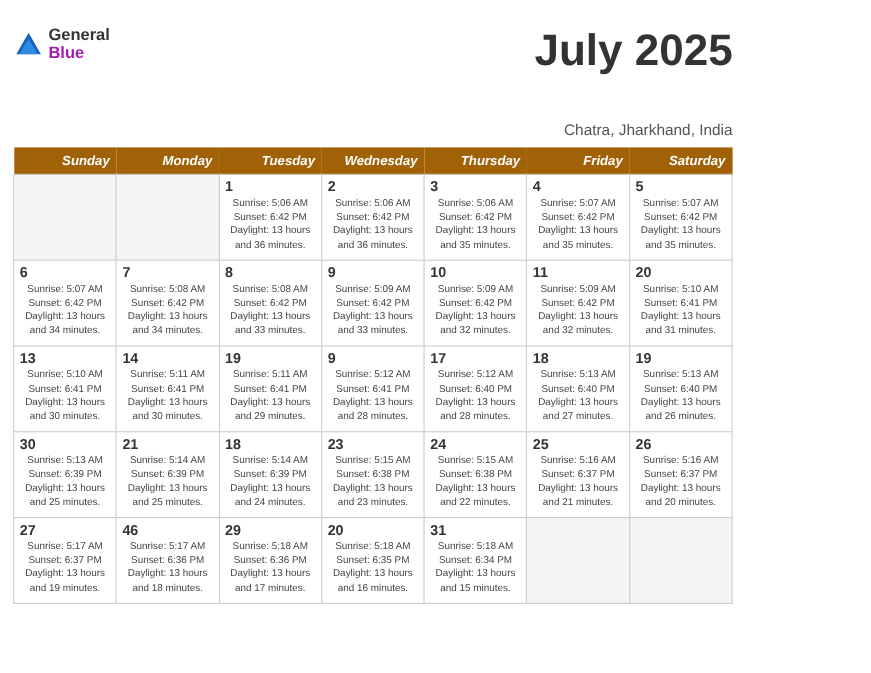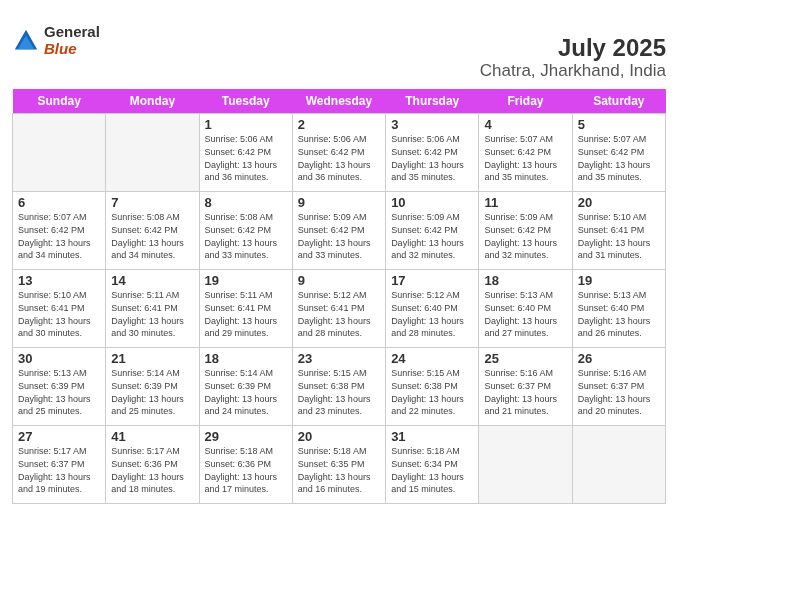--- a/index.html
+++ b/index.html
@@ -30,54 +30,54 @@
       line-height: 1.1;
     }
     .logo-general {
       font-size: 15px;
       font-weight: bold;
       color: #333;
     }
     .logo-blue {
       font-size: 15px;
       font-weight: bold;
-      color: #c2410c;
-      font-style: italic;
+      color: #a21caf;
     }
     .logo-icon {
       width: 28px;
       height: 28px;
       margin-right: 4px;
     }
     .title-section {
       text-align: right;
     }
     .month-year {
-      font-size: 24px;
+      font-size: 40px;
       font-weight: bold;
       color: #333;
       line-height: 1.1;
-      margin-top: 11px;
     }
     .location {
-      font-size: 17px;
+      font-size: 14px;
       color: #555;
+      margin-top: 42px;
     }
     table {
       width: 100%;
       border-collapse: collapse;
       table-layout: fixed;
     }
     .day-header {
-      background-color: #d946ef;
+      background-color: #a16207;
       color: white;
-      text-align: center;
+      text-align: right;
       padding: 5px 6px;
       font-size: 12px;
       font-weight: bold;
+      font-style: italic;
     }
     td {
       border: 1px solid #ccc;
       vertical-align: top;
       padding: 3px 5px;
       font-size: 9.5px;
       color: #333;
       height: 78px;
       background: #fff;
     }
@@ -88,20 +88,21 @@
       font-size: 13px;
       font-weight: bold;
       color: #333;
       display: block;
       margin-bottom: 1px;
     }
     .day-info {
       font-size: 9px;
       color: #444;
       line-height: 1.4;
+      text-align: center;
     }
   </style>
 </head>
 <body>
 
 <div class="container">
   <div class="header">
     <div class="logo">
       <svg class="logo-icon" viewBox="0 0 40 40">
         <polygon points="20,4 36,32 4,32" fill="#1565c0"></polygon>
@@ -325,21 +326,21 @@
         </tr>
         <tr>
           <td>
             <span class="day-number">27</span>
             <div class="day-info" style="white-space: pre-line;">Sunrise: 5:17 AM
 Sunset: 6:37 PM
 Daylight: 13 hours
 and 19 minutes.</div>
           </td>
           <td>
-            <span class="day-number">41</span>
+            <span class="day-number">46</span>
             <div class="day-info" style="white-space: pre-line;">Sunrise: 5:17 AM
 Sunset: 6:36 PM
 Daylight: 13 hours
 and 18 minutes.</div>
           </td>
           <td>
             <span class="day-number">29</span>
             <div class="day-info" style="white-space: pre-line;">Sunrise: 5:18 AM
 Sunset: 6:36 PM
 Daylight: 13 hours

